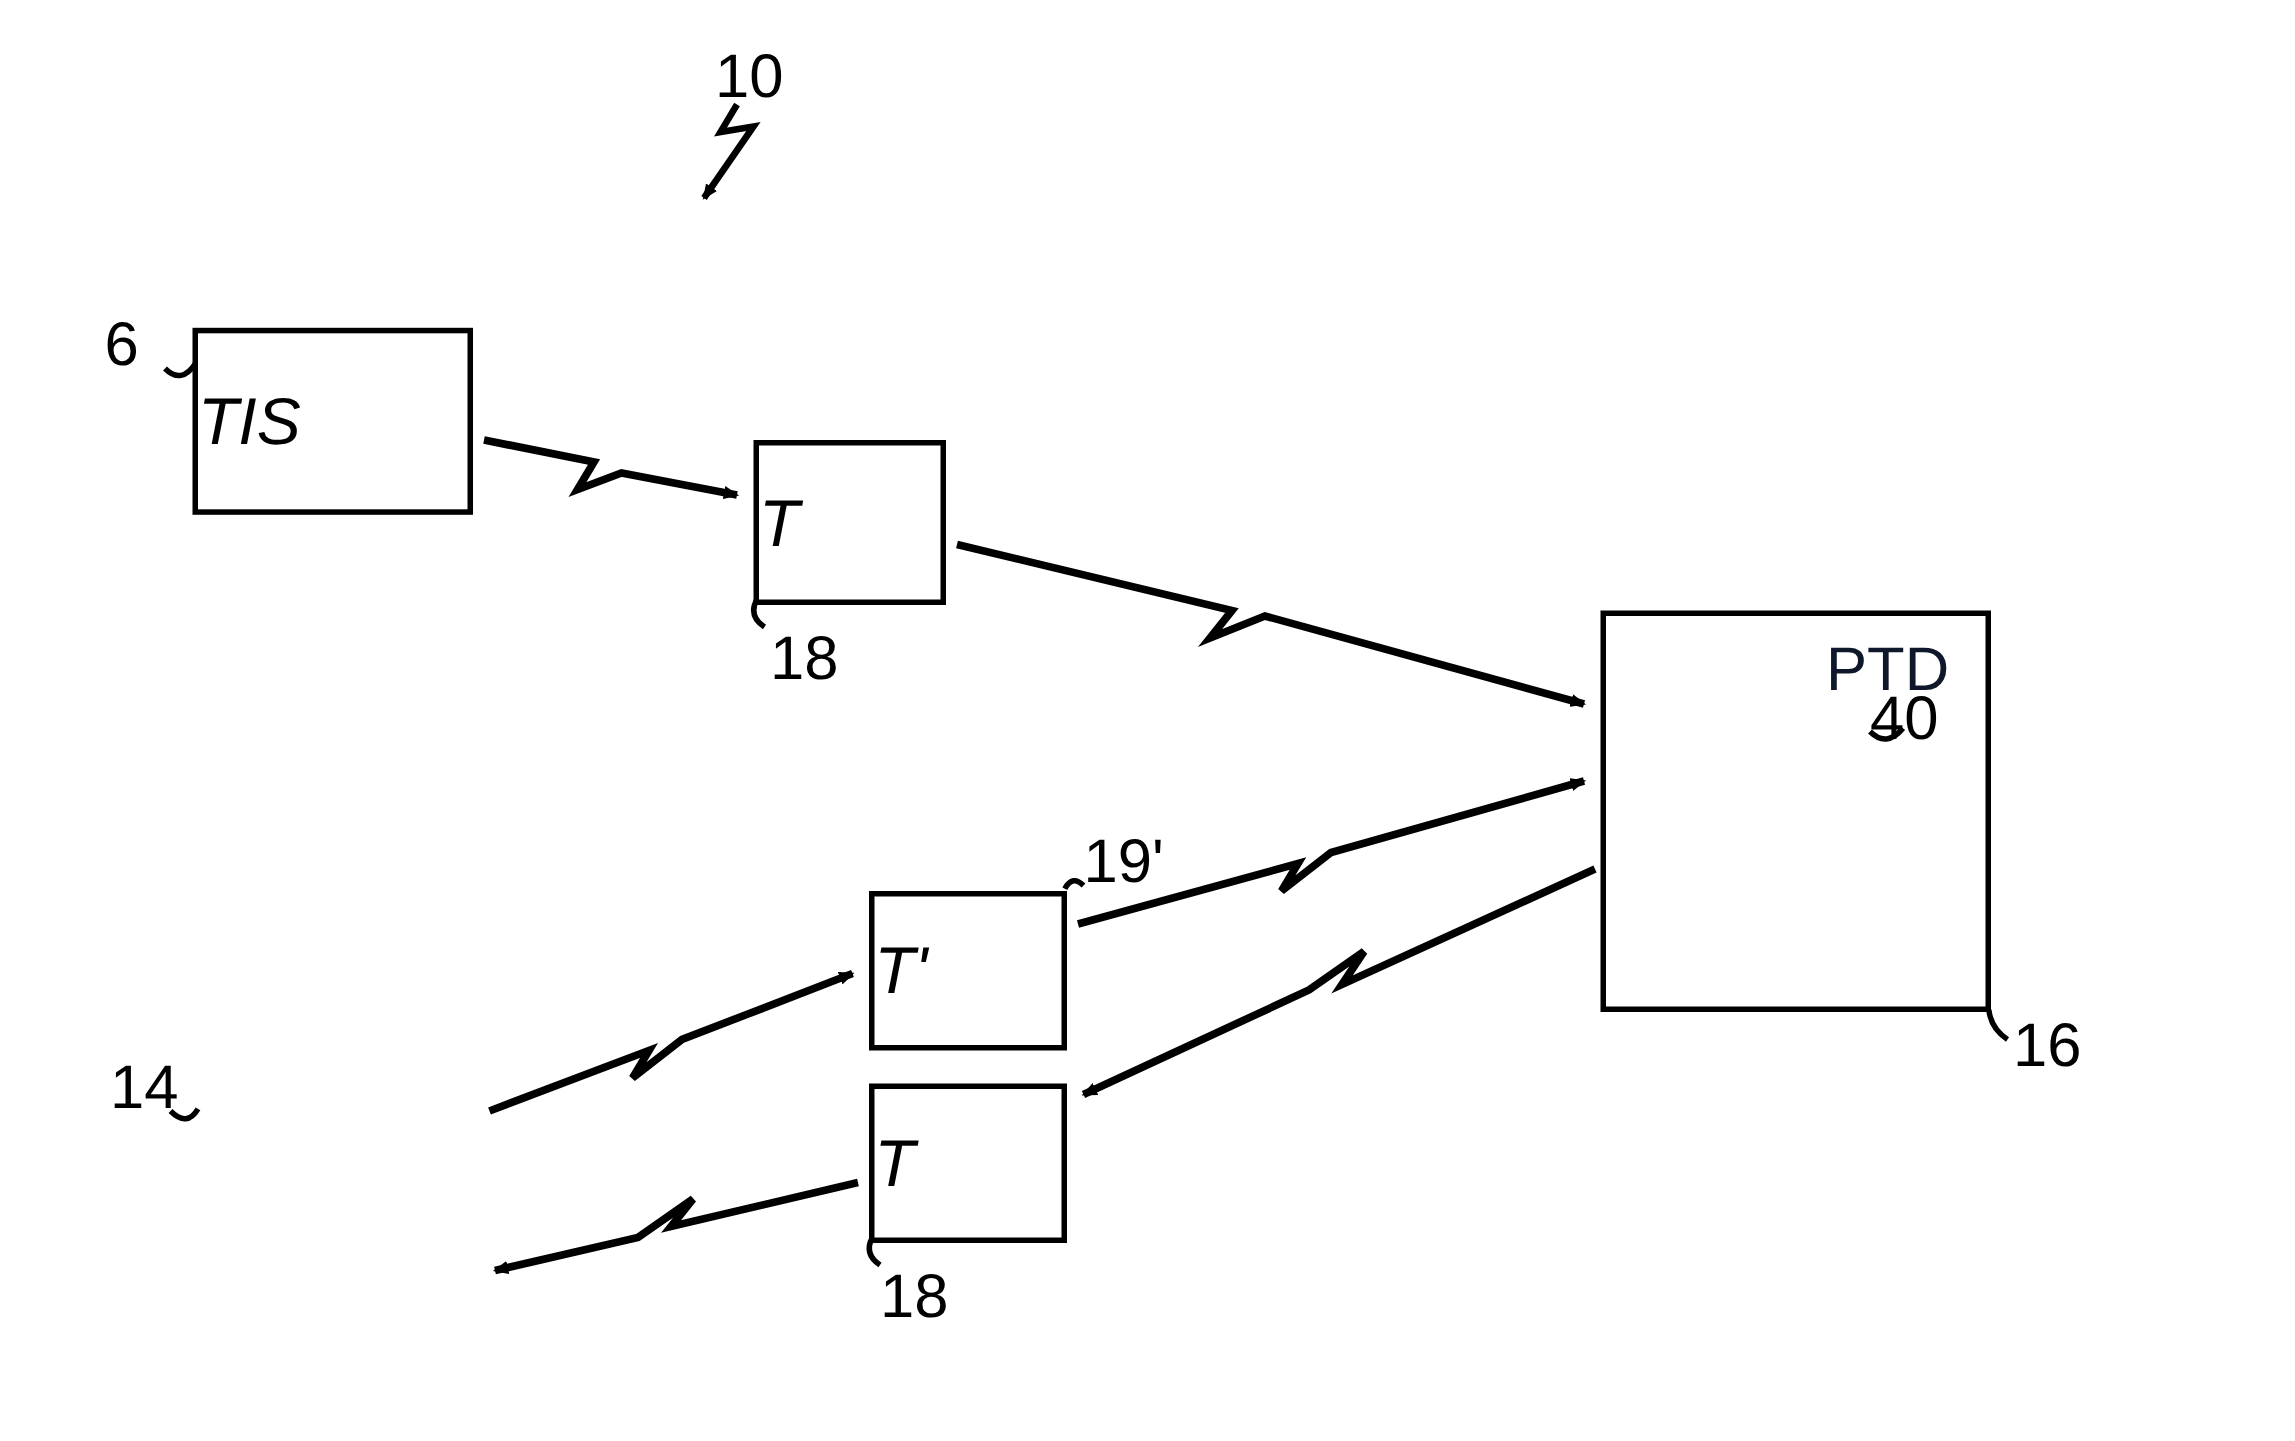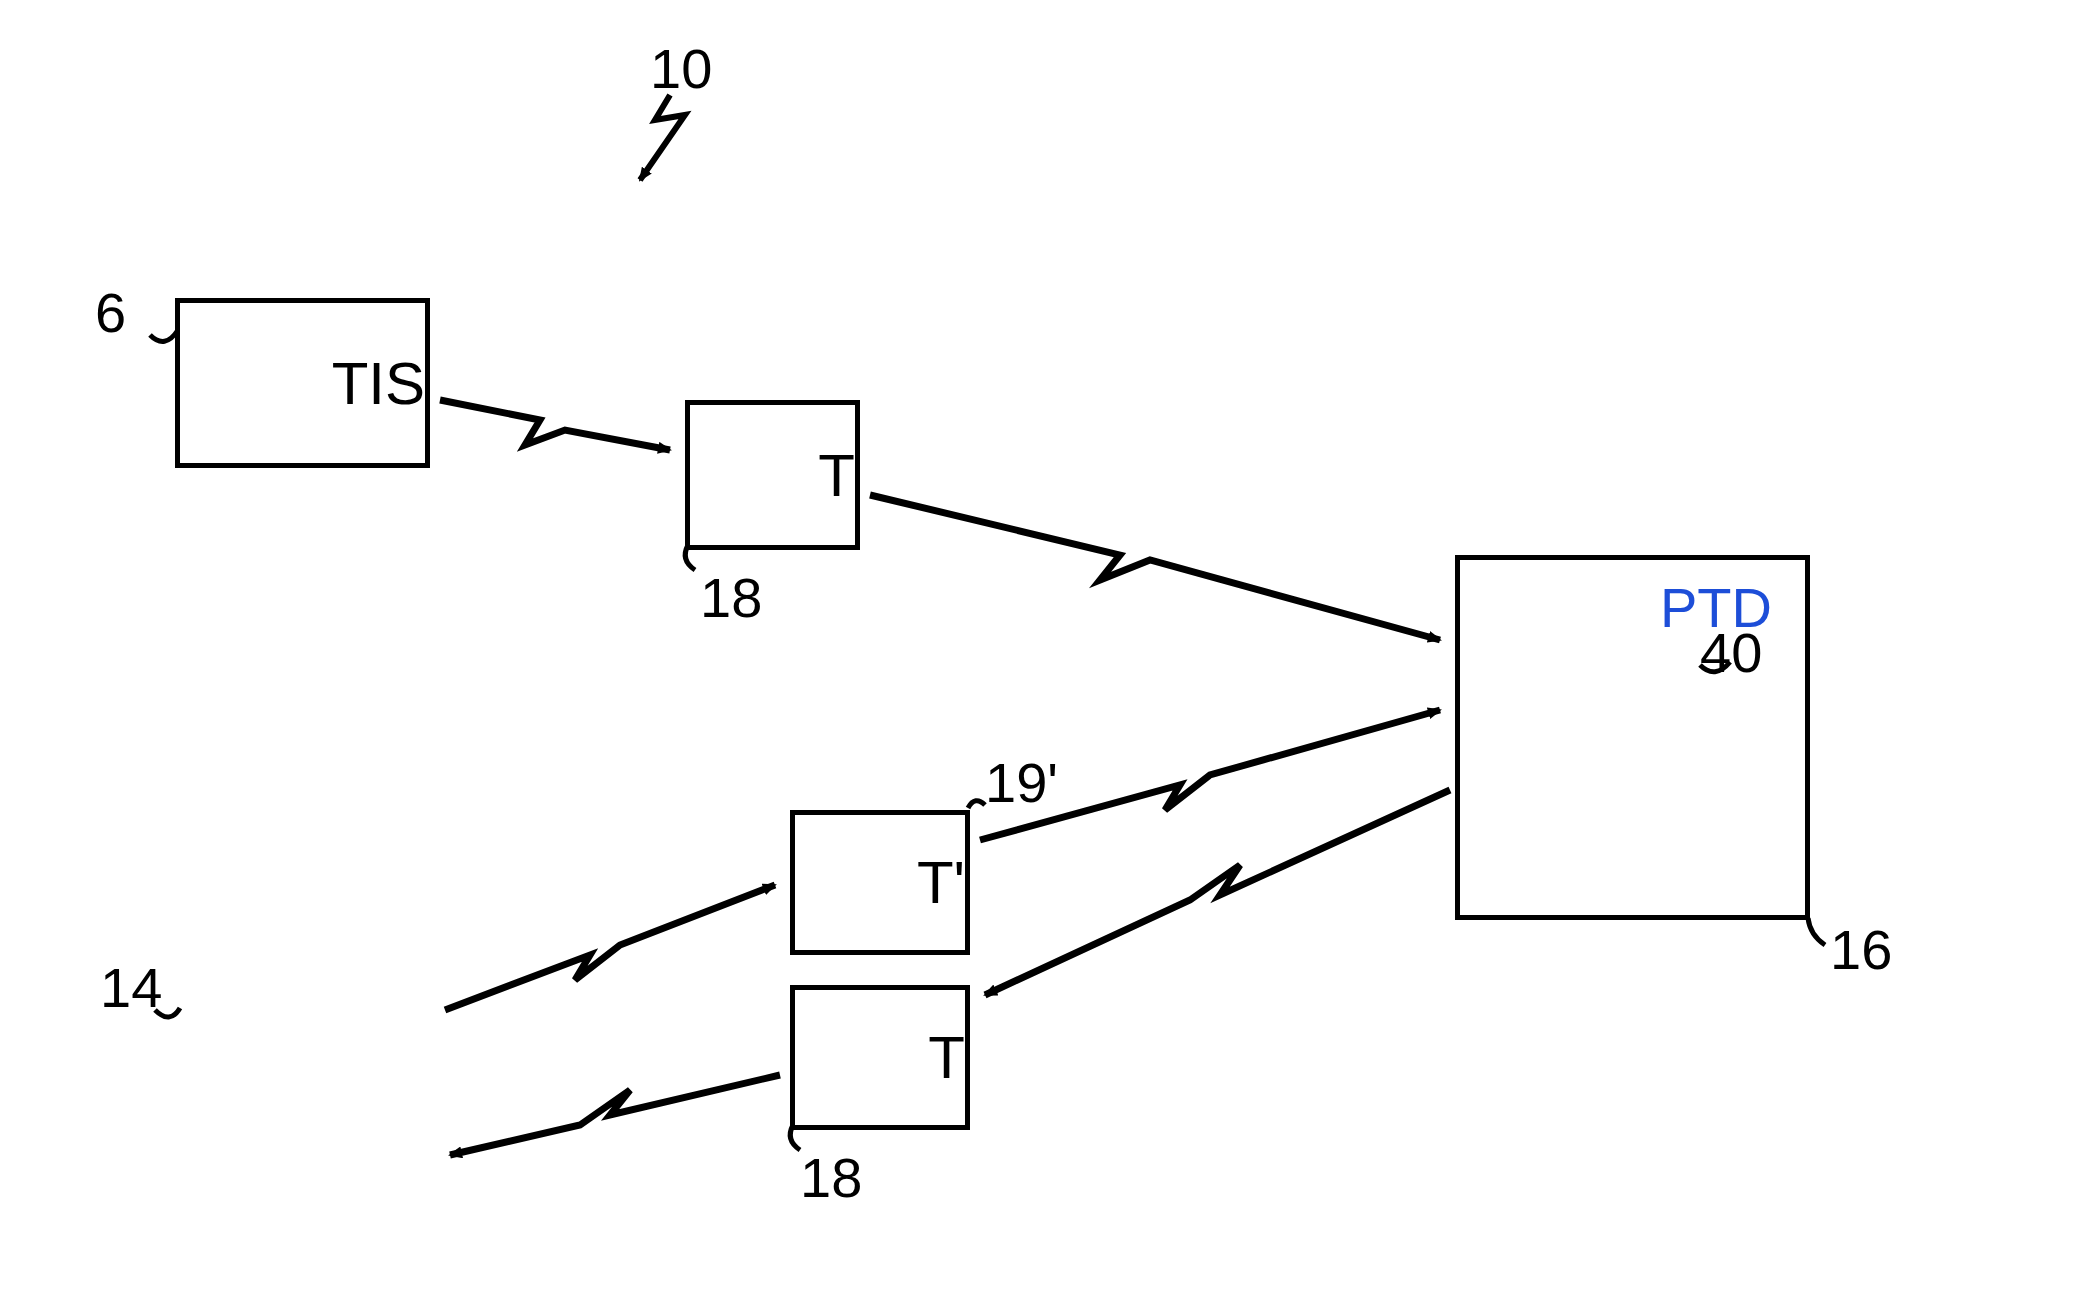--- a/index.html
+++ b/index.html
@@ -15,22 +15,23 @@
     width: 2086px;
     height: 1310px;
     padding-left: 16px;
   }
   .box {
     position: absolute;
     border: 5px solid #000;
     background: #fff;
     display: flex;
     align-items: center;
-    justify-content: flex-end;
+    justify-content: flex-start;
     box-sizing: border-box;
+    font-style: italic;
   }
   .box-label {
     font-size: 60px;
     font-weight: 400;
     color: #000;
     text-align: center;
     line-height: 1.05;
     white-space: pre;
   }
   .ref-label {
@@ -48,21 +49,21 @@
   }
   .ptd-container {
     position: absolute;
     border: 5px solid #000;
     box-sizing: border-box;
     background: #fff;
   }
   .ptd-title {
     position: absolute;
     font-size: 56px;
-    color: #1d4ed8;
+    color: #0f172a;
   }
 </style>
 </head>
 <body>
 
 <div class="canvas">
 
   <div class="ref-label" style="left:650px; top:36px;">10</div>
 
   <div class="box" style="left:175px; top:298px; width:255px; height:170px;">

